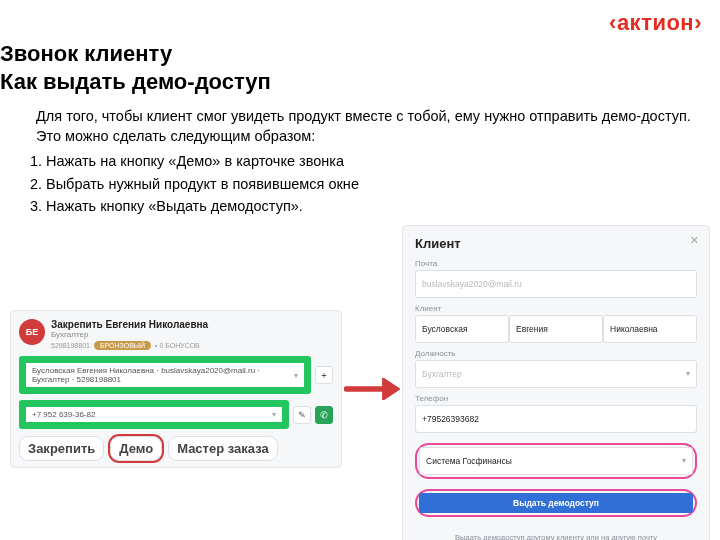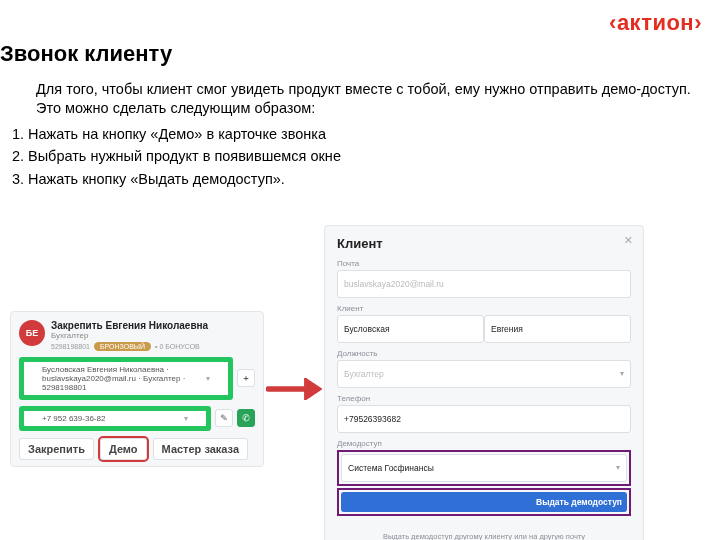--- a/index.html
+++ b/index.html
@@ -1,65 +1,66 @@
 <!DOCTYPE html>
 <html><head>
 <meta charset="utf-8">
 <style>
   *{box-sizing:border-box;margin:0;padding:0;font-family:Arial,Helvetica,sans-serif}
   body{width:720px;height:540px;background:#fff;position:relative;overflow:hidden}
   .logo{position:absolute;top:10px;right:18px;font-weight:900;font-size:22px;color:#e32d20;letter-spacing:.5px}
   .title{margin-top:40px;text-align:left;font-size:22px;font-weight:700;line-height:1.25}
   .intro{margin:12px 24px 4px 36px;font-size:14.5px;line-height:1.35}
   ol.steps{margin:2px 24px 0 28px;font-size:14.5px;line-height:1.55}
-  ol.steps li{margin-left:0}
+  ol.steps li{margin-left:18px}
   .shots{position:absolute;left:10px;right:10px;top:225px;display:flex;align-items:center}
 
   
-  .card{width:254px;background:#f6f7f9;border:1px solid #e4e6ea;border-radius:4px;padding:8px 8px 6px;font-size:9px;color:#555}
+  .card{width:332px;background:#f6f7f9;border:1px solid #e4e6ea;border-radius:4px;padding:8px 8px 6px;font-size:9px;color:#555}
   .cheader{display:flex;align-items:flex-start;gap:6px}
   .avatar{width:26px;height:26px;border-radius:50%;background:#d23b3b;color:#fff;font-size:9px;font-weight:700;display:flex;align-items:center;justify-content:center}
   .cname{font-weight:700;font-size:10px;color:#222}
   .crole{font-size:8px;color:#888}
   .tags{display:flex;align-items:center;gap:4px;margin-top:2px;font-size:7px;color:#999}
   .chip{background:#c99a4a;color:#fff;border-radius:7px;padding:1px 6px;font-size:7px}
   .row{display:flex;align-items:center;gap:4px;margin-top:6px}
-  .inp{flex:1;background:#fff;border:5px solid #22c55e;border-radius:3px;padding:3px 18px;font-size:8px;color:#555;display:flex;justify-content:space-between;align-items:center}
+  .inp{flex:1;background:#fff;border:7px solid #22c55e;border-radius:3px;padding:3px 6px;font-size:8px;color:#555;display:flex;justify-content:space-between;align-items:center}
   .chev{color:#aaa;font-size:8px}
   .sq{width:18px;height:18px;border:1px solid #dcdfe4;border-radius:3px;background:#fff;display:flex;align-items:center;justify-content:center;font-size:9px;color:#555}
   .sq.add{color:#222}
   .sq.call{background:#2aa35a;border-color:#2aa35a;color:#fff}
   .btns{display:flex;gap:6px;margin-top:7px}
-  .wbtn{background:#fff;border:1px solid #dcdfe4;border-radius:3px;padding:4px 8px;font-size:11px;color:#444;font-weight:700}
+  .wbtn{background:#fff;border:1px solid #dcdfe4;border-radius:9px;padding:4px 8px;font-size:13px;color:#444;font-weight:700}
   .wbtn.demo{outline:2px solid #d23b3b;outline-offset:0}
 
   
   .arrow{flex:0 0 60px;display:flex;align-items:center;justify-content:center}
   .arrow svg{width:56px;height:22px}
 
   
   .panel{flex:1;max-width:320px;background:#f6f7f9;border:1px solid #e4e6ea;border-radius:4px;padding:10px 12px 10px;font-size:9px;color:#666;position:relative}
   .panel .close{position:absolute;top:8px;right:10px;color:#aaa;font-size:11px}
   .ptitle{font-weight:700;font-size:13px;color:#222;margin-bottom:8px}
   .lbl{font-size:8px;color:#8a8f98;margin-top:6px;margin-bottom:2px}
   .field{background:#fff;border:1px solid #dcdfe4;border-radius:3px;padding:8px 6px;font-size:8.5px;color:#222;display:flex;justify-content:space-between;align-items:flex-start}
   .field.muted{color:#bbb}
   .trio{display:flex;gap:0}
   .trio .field{flex:1}
-  .boxed{border:2px solid #701a75;padding:2px;border-radius:0;margin-top:2px}
-  .blue{background:#2f6fd6;color:#fff;text-align:right;font-weight:700;padding:5px;border-radius:3px;font-size:8.5px}
+  .boxed{border:2px solid #ec4899;padding:2px;border-radius:14px;margin-top:10px}
+  .blue{background:#2f6fd6;color:#fff;text-align:center;font-weight:700;padding:5px;border-radius:3px;font-size:8.5px}
   .foot{text-align:center;font-size:7.5px;color:#8a8f98;margin-top:16px}
 </style>
 </head>
 <body>
 
 <div class="logo">‹актион›</div>
 
 <div class="title">
   <div>Звонок клиенту</div>
+  <div>Как выдать демо-доступ</div>
 </div>
 
 <p class="intro">Для того, чтобы клиент смог увидеть продукт вместе с тобой, ему нужно отправить демо-доступ. Это можно сделать следующим образом:</p>
 
 <ol class="steps">
   <li>Нажать на кнопку «Демо» в карточке звонка</li>
   <li>Выбрать нужный продукт в появившемся окне</li>
   <li>Нажать кнопку «Выдать демодоступ».</li>
 </ol>
 
@@ -118,34 +119,36 @@
       </div>
 
     <div class="lbl">Клиент</div>
     <div class="trio">
       <div class="field">
           <span>Бусловская</span>
         </div>
       <div class="field">
           <span>Евгения</span>
         </div>
+      <div class="field">
+          <span>Николаевна</span>
+        </div>
     </div>
 
     <div class="lbl">Должность</div>
     <div class="field muted">
         <span>Бухгалтер</span>
         <span class="chev">▾</span>
       </div>
 
     <div class="lbl">Телефон</div>
     <div class="field">
         <span>+79526393682</span>
       </div>
 
-    <div class="lbl">Демодоступ</div>
     <div class="boxed">
       <div class="field">
         <span>Система Госфинансы</span>
         <span class="chev">▾</span>
       </div>
     </div>
     <div class="boxed">
       <div class="blue">Выдать демодоступ</div>
     </div>
     <div class="foot">Выдать демодоступ другому клиенту или на другую почту</div>

